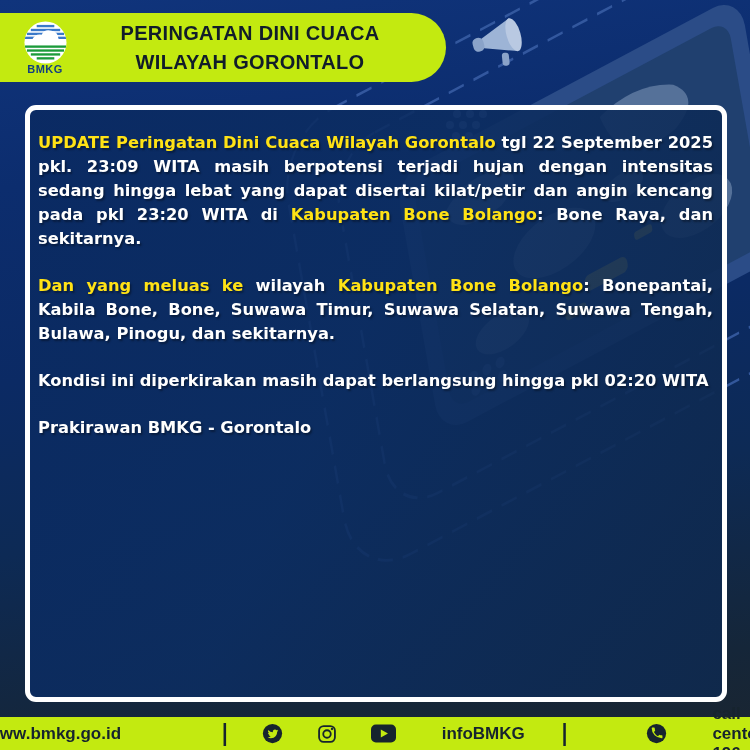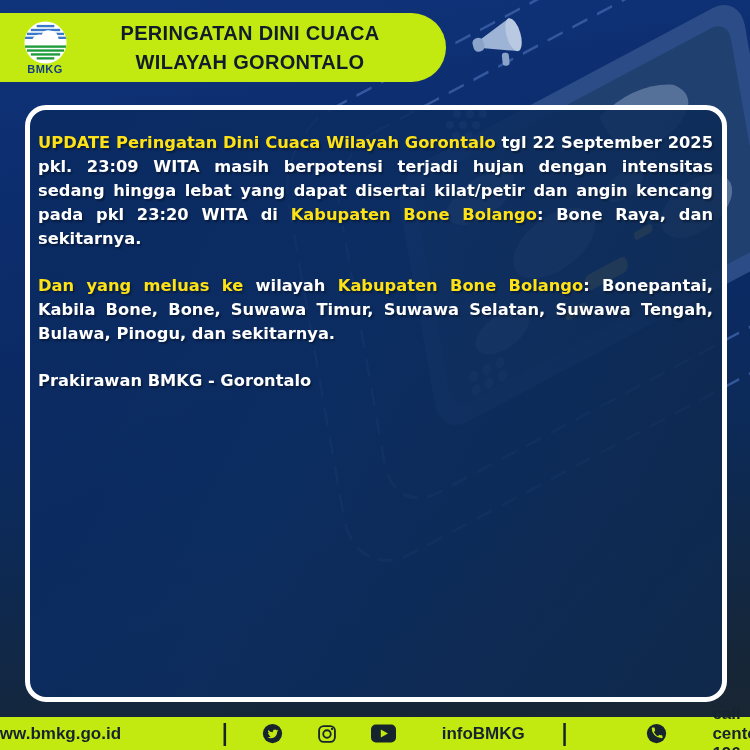--- a/index.html
+++ b/index.html
@@ -12,21 +12,21 @@
   .banner{position:absolute;top:13px;left:0;width:446px;height:69px;
           background:#c3ea10;border-radius:0 34.5px 34.5px 0;
           display:flex;align-items:center;z-index:3;}
   .logo{margin-left:14px;width:62px;display:flex;flex-direction:column;align-items:center;}
   .logo svg{display:block;}
   .logo-text{font-weight:700;font-size:11px;letter-spacing:.5px;color:#143f80;margin-top:-2px;}
   .title{flex:1;text-align:center;padding-right:22px;
          font-weight:700;font-size:20px;line-height:29px;letter-spacing:.3px;color:#111d2a;}
   
   .card{position:absolute;left:25px;top:105px;width:702px;height:597px;box-sizing:border-box;
-        border:5px solid #ffffff;border-radius:21px;z-index:2;
+        border:5px solid #ffffff;border-radius:11px;z-index:2;
         background:linear-gradient(115deg,rgba(10,42,98,.90) 0%,rgba(12,45,97,.88) 45%,rgba(15,41,77,.93) 100%);
         padding:21px 9px 0 8px;}
   .card p{margin:0 0 23px;font-family:"DejaVu Sans",sans-serif;font-weight:700;
           font-size:16.3px;line-height:24px;color:#ffffff;text-align:justify;
           text-shadow:1.5px 2px 2px rgba(0,0,0,.38);}
   .card p.last{text-align:left;}
   .hl{color:#ffe215;}
   
   .footer{position:absolute;left:0;bottom:0;width:750px;height:33px;background:#c3ea10;z-index:3;
           display:flex;align-items:center;justify-content:center;
@@ -126,20 +126,21 @@
     </div>
     <div class="title">
       <div>PERINGATAN DINI CUACA</div>
       <div>WILAYAH GORONTALO</div>
     </div>
   </header>
 
   <section class="card">
     <p><span class="hl">UPDATE Peringatan Dini Cuaca Wilayah Gorontalo</span><span> tgl 22 September 2025 pkl. 23:09 WITA masih berpotensi terjadi hujan dengan intensitas sedang hingga lebat yang dapat disertai kilat/petir dan angin kencang pada pkl 23:20 WITA di </span><span class="hl">Kabupaten Bone Bolango</span><span>: Bone Raya, dan sekitarnya.</span></p>
     <p><span class="hl">Dan yang meluas ke</span><span> wilayah </span><span class="hl">Kabupaten Bone Bolango</span><span>: Bonepantai, Kabila Bone, Bone, Suwawa Timur, Suwawa Selatan, Suwawa Tengah, Bulawa, Pinogu, dan sekitarnya.</span></p>
+    <p class="hl last">Kondisi ini diperkirakan masih dapat berlangsung hingga pkl 02:20 WITA</p>
     <p class="last">Prakirawan BMKG - Gorontalo</p>
   </section>
 
   <footer class="footer">
     <span>www.bmkg.go.id</span>
     <span class="sep gap-a">|</span>
     <span class="ficon">
       <svg width="21" height="21" viewBox="0 0 24 24">
         <circle cx="12" cy="12" r="11" fill="#16242e"></circle>
         <path fill="#c3ea10" d="M18.6 8.6c-.4.2-.9.3-1.4.4.5-.3.9-.8 1.1-1.3-.5.3-1 .5-1.6.6a2.5 2.5 0 0 0-4.3 2.3 7.1 7.1 0 0 1-5.2-2.6 2.5 2.5 0 0 0 .8 3.3c-.4 0-.8-.1-1.1-.3v0c0 1.2.9 2.2 2 2.5-.4.1-.8.1-1.1 0 .3 1 1.2 1.7 2.3 1.7a5 5 0 0 1-3.7 1 7.1 7.1 0 0 0 3.8 1.1c4.6 0 7.1-3.8 7.1-7.1v-.3c.5-.3.9-.8 1.3-1.3z"></path>

